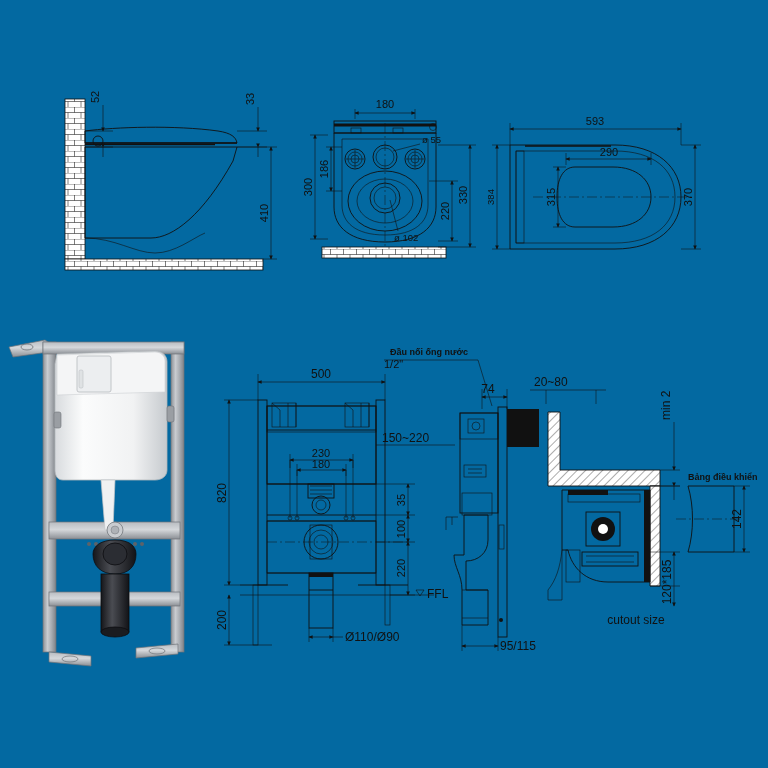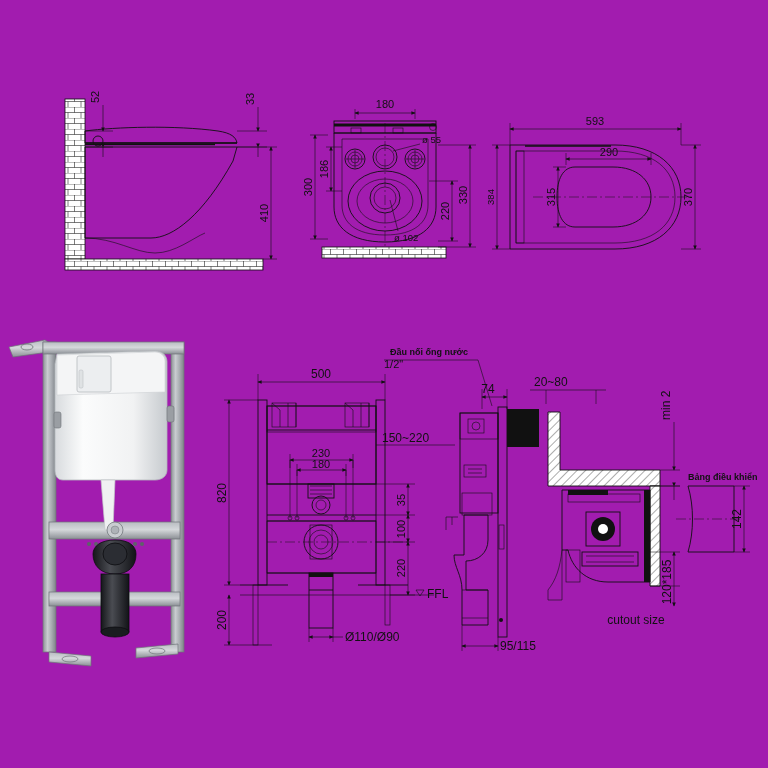--- a/index.html
+++ b/index.html
@@ -2,21 +2,21 @@
 <html><head>
 <meta charset="utf-8">
 <title>Wall-hung toilet &amp; concealed cistern technical drawing</title>
 <style>
   html,body{margin:0;padding:0;background:#ffffff;}
   body{
     width:768px;height:768px;
     font-family:"Liberation Sans","DejaVu Sans",sans-serif;
     color:#000;overflow:hidden;position:relative;
   }
-  .sheet{position:absolute;inset:0;background:#a21caf;}
+  .sheet{position:absolute;inset:0;background:#0369a1;}
   svg{display:block;}
   .dimtxt{font-family:"Liberation Sans","DejaVu Sans",sans-serif;font-size:11px;fill:#111;}
   .dimtxt.sm{font-size:9.5px;}
   .dimtxt.lg{font-size:12px;}
   .lbl{font-family:"Liberation Sans","DejaVu Sans",sans-serif;font-size:9px;fill:#111;}
   .lbl.bold{font-weight:bold;}
   .ln{stroke:#111;fill:none;stroke-width:0.9;}
   .ln.thin{stroke-width:0.6;}
   .ln.thick{stroke-width:1.6;}
   .ext{stroke:#111;stroke-width:0.55;fill:none;}

